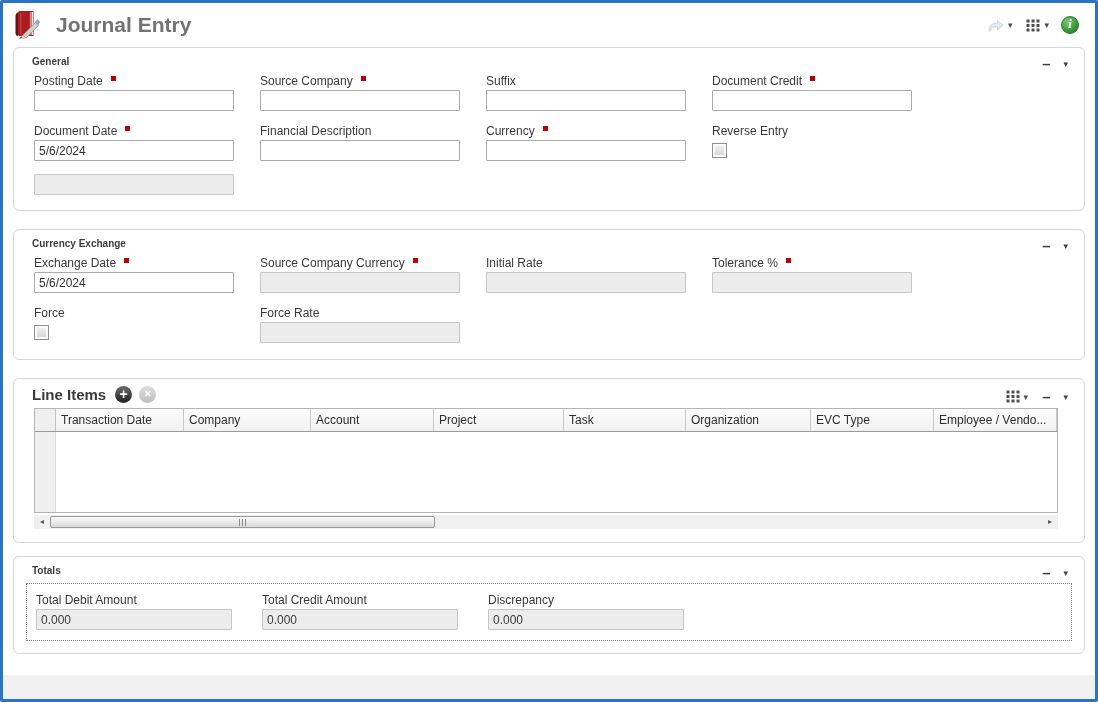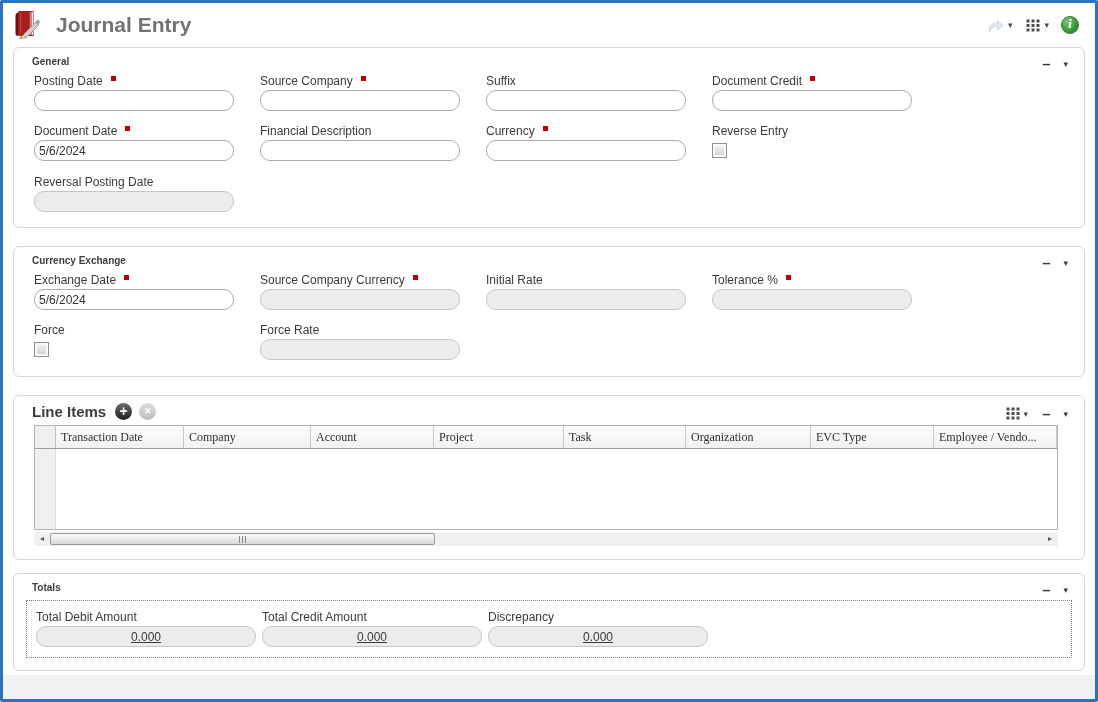--- a/index.html
+++ b/index.html
@@ -27,54 +27,54 @@
   .sec-controls{position:absolute;top:11px;right:16px;display:flex;align-items:center;color:#3c3c3c;}
   .collapse-glyph{font-weight:bold;font-size:15px;line-height:10px;cursor:pointer;}
   .menu-caret{font-size:9px;margin-left:13px;cursor:pointer;}
   
   .fields-row{display:flex;padding-left:20px;margin-bottom:11px;}
   .field{width:226px;}
   .flabel-row{height:17px;display:flex;align-items:center;}
   .flabel{font-size:12px;color:#3a3a3a;white-space:nowrap;}
   .req{width:5px;height:5px;background:#c00000;margin-left:8px;margin-top:-5px;flex:none;}
   .tbox{
-    display:block;width:200px;height:21px;border:1px solid #ababab;border-radius:10px;
+    display:block;width:200px;height:21px;border:1px solid #ababab;border-radius:1px;
     font-family:"Liberation Sans",sans-serif;font-size:12px;color:#333;
     padding:0 4px;box-sizing:border-box;background:#fff;margin-top:1px;
   }
   .tbox:disabled{background:#ececec;border-color:#c6c6c6;color:#3a3a3a;}
   .checkbox{
     display:inline-block;width:13px;height:13px;border:1px solid #8f8f8f;
     background:linear-gradient(180deg,#f5f5f5,#d0d0d0);
     box-shadow:inset 0 0 0 2px #fafafa;margin-top:4px;cursor:pointer;
   }
   
   .li-titlebar{display:flex;align-items:center;padding:7px 0 4px 18px;}
   .li-title{font-size:15px;font-weight:bold;color:#3c3c3c;}
   .round-btn{width:17px;height:17px;border-radius:50%;text-align:center;flex:none;cursor:pointer;}
   .add-btn{background:linear-gradient(180deg,#6d6d6d,#1f1f1f);color:#fff;font-size:14px;font-weight:bold;line-height:16px;margin-left:9px;}
   .del-btn{background:linear-gradient(180deg,#dedede,#bdbdbd);color:#fff;font-size:9px;font-weight:bold;line-height:17px;margin-left:7px;}
   .grid-wrap{margin:1px 0 0 20px;width:1024px;}
   .grid-table{border:1px solid #b5b5b5;background:#fff;}
-  .thead{display:flex;height:22px;background:linear-gradient(#fdfdfd,#f1f1f1);border-bottom:1px solid #9b9b9b;font-family:Liberation Serif, serif;}
+  .thead{display:flex;height:22px;background:linear-gradient(#fdfdfd,#f1f1f1);border-bottom:1px solid #9b9b9b;}
   .gutter{width:20px;background:#efefef;border-right:1px solid #c2c2c2;flex:none;}
   .th{box-sizing:border-box;border-right:1px solid #c8c8c8;font-size:12px;color:#2e2e2e;
       padding:4px 0 0 5px;white-space:nowrap;overflow:hidden;cursor:pointer;flex:none;}
   .th:last-child{border-right:1px solid #c8c8c8;flex:1;}
   .tbody{display:flex;height:80px;background:#fff;}
   .hscroll{display:flex;align-items:center;height:14px;background:#f0f0f0;width:1024px;margin-top:2px;}
   .sb-arrow{width:16px;text-align:center;font-size:8px;color:#555;flex:none;cursor:pointer;line-height:14px;}
   .sb-thumb{width:385px;height:12px;box-sizing:border-box;border:1px solid #9a9a9a;border-radius:2px;
       background:linear-gradient(#fbfbfb,#d9d9d9);display:flex;align-items:center;justify-content:center;cursor:grab;}
   .grip{width:1px;height:7px;background:#888;margin:0 1px;}
   .sb-fill{flex:1;}
   
   .totals-box{margin:2px 12px 12px;border:1px dotted #7f7f7f;padding:7px 0 10px;}
   .totals-box .fields-row{margin-bottom:0;padding-left:9px;}
-  .totals-box .tbox{width:220px;text-align:center;text-decoration:underline;}
+  .totals-box .tbox{width:196px;text-align:left;}
   .footer-strip{position:absolute;left:0;right:0;bottom:0;height:24px;background:#f1f1f1;}
   svg{display:block;}
 </style>
 </head>
 <body>
 
 <div class="window">
 
   <div class="app-header">
     <span>
@@ -182,23 +182,20 @@
       <div class="field">
         <div class="flabel-row">
             <span class="flabel">Reverse Entry</span>
           </div>
         <span class="checkbox"></span>
       </div>
     </div>
 
     <div class="fields-row" style="margin-bottom:15px;">
       <div class="field">
-        <div class="flabel-row">
-            <span class="flabel">Reversal Posting Date</span>
-          </div>
         <input class="tbox" disabled="" value="" style="">
       </div>
     </div>
   </div>
 
   <div class="section">
     <div class="section-title">Currency Exchange</div>
     <div class="sec-controls">
       <span class="collapse-glyph">–</span>
       <span class="menu-caret">▾</span>

